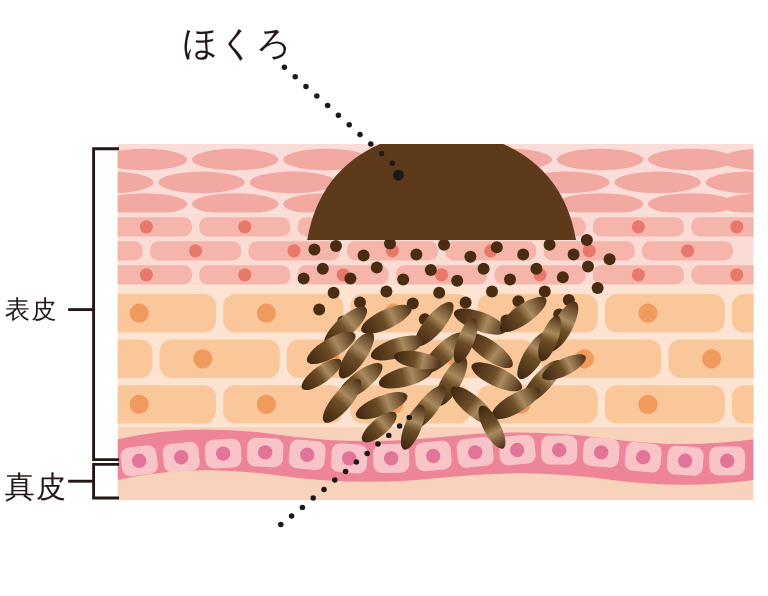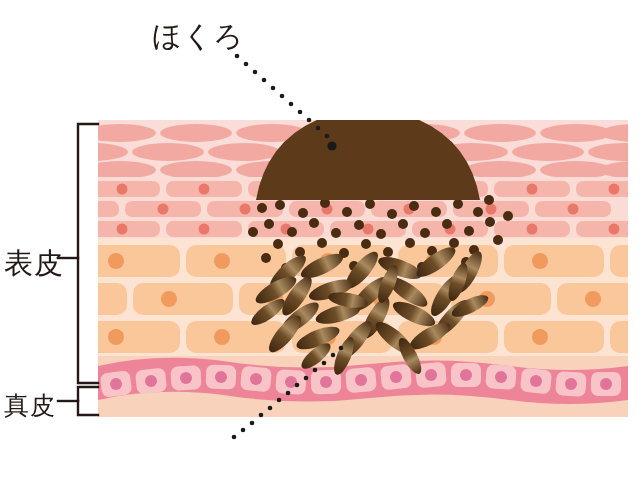--- a/index.html
+++ b/index.html
@@ -35,21 +35,21 @@
   }
   #label-bohan {
     left: 155px;
     top: 443px;
     font-size: 29px;
     letter-spacing: 1px;
   }
   #label-hyouhi {
     left: 4px;
     top: 244px;
-    font-size: 29px;
+    font-size: 21px;
     letter-spacing: 1px;
   }
   #label-shinpi {
     left: 4px;
     top: 389px;
     font-size: 25px;
     letter-spacing: 1px;
   }
   svg.layer {
     position: absolute;

